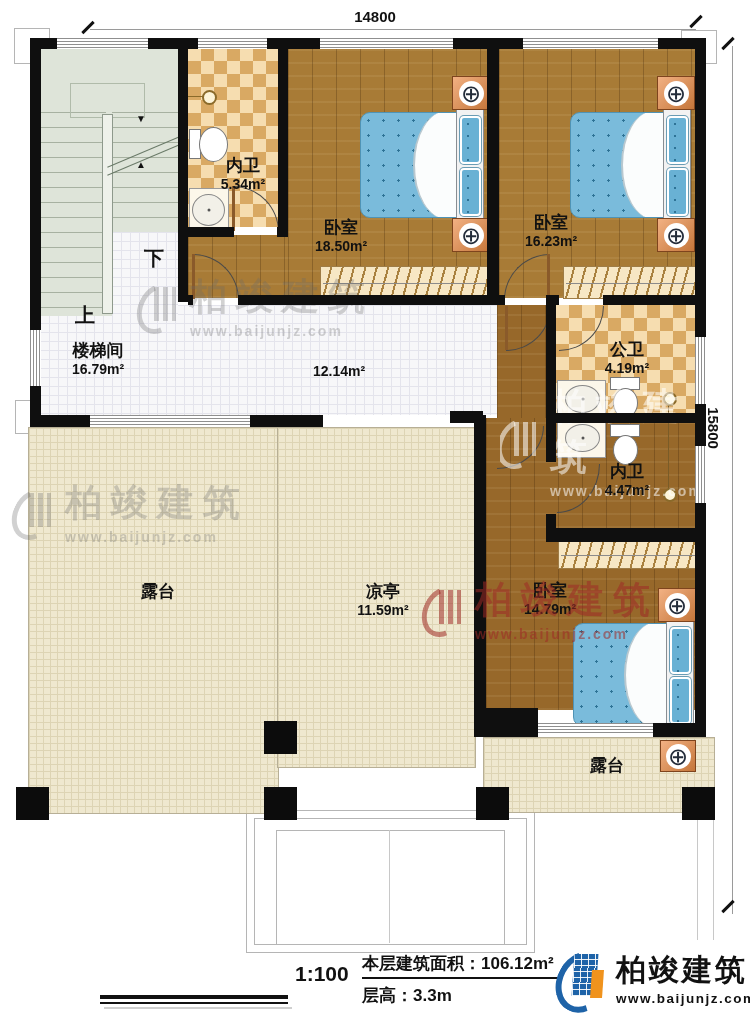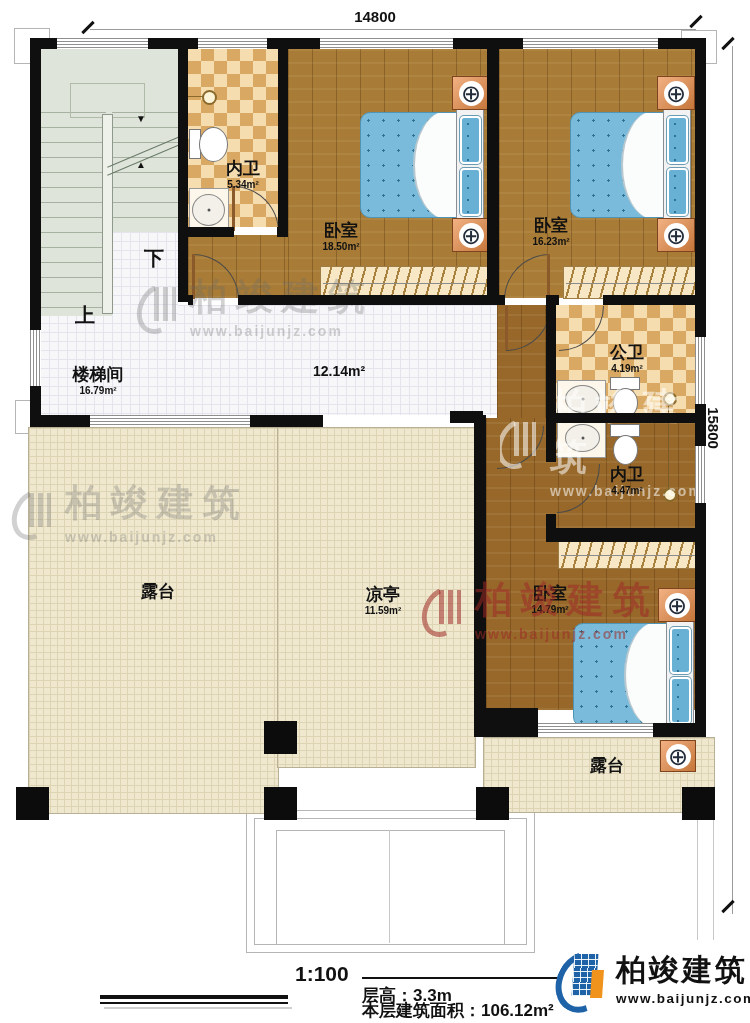--- a/index.html
+++ b/index.html
@@ -62,21 +62,21 @@
   .leaf{background:#8a5a2a;z-index:31;}
   
   .rail{background:#eef1ea;border:1px solid #8e998c;z-index:8;}
   .sline{background:#6a7a68;z-index:8;}
   .sarrow{font-size:10px;color:#111;z-index:9;line-height:1;}
   .landing{border:1px solid #b0bbaa;z-index:7;}
   
   .rlabel{position:absolute;transform:translate(-50%,-50%);text-align:center;color:#111;font-weight:bold;
     white-space:nowrap;line-height:1.2;z-index:50;}
   .rname{font-size:17px;}
-  .rarea{font-size:10px;}
+  .rarea{font-size:14px;}
   .stairdir{position:absolute;transform:translate(-50%,-50%);font-size:20px;font-weight:bold;z-index:50;}
   
   .dimline{background:#9a9a9a;z-index:2;}
   .tick{width:16px;height:3px;background:#111;transform:rotate(-45deg);z-index:3;}
   .dimtext{position:absolute;font-size:15px;font-weight:bold;color:#111;z-index:3;white-space:nowrap;}
   
   .wm{position:absolute;display:flex;align-items:center;gap:10px;font-weight:bold;z-index:35;pointer-events:none;}
   .wm .t1{font-size:37px;letter-spacing:9px;}
   .wm .t2{font-size:14px;letter-spacing:2px;}
   .wm-gray{color:rgba(105,105,105,0.30);}
@@ -295,21 +295,21 @@
     <span class="wm-logo"></span>
     <span>
       <span class="t1">柏竣建筑</span><br>
       <span class="t2">www.baijunjz.com</span>
     </span>
   </div>
 
   <div class="stairdir" style="left:154px;top:258px">下</div>
   <div class="stairdir" style="left:85px;top:315px">上</div>
 
-  <div class="rlabel" style="left:98px;top:381px">
+  <div class="rlabel" style="left:98px;top:360px">
     <div class="rname">楼梯间</div>
     <div class="rarea">16.79m²</div>
   </div>
   <div class="rlabel" style="left:243px;top:175px">
     <div class="rname">内卫</div>
     <div class="rarea">5.34m²</div>
   </div>
   <div class="rlabel" style="left:341px;top:237px">
     <div class="rname">卧室</div>
     <div class="rarea">18.50m²</div>
@@ -341,21 +341,21 @@
     <div class="rarea">11.59m²</div>
   </div>
   <div class="rlabel" style="left:607px;top:766px">
     <div class="rname">露台</div>
   </div>
 
   <div class="f-line" style="left:100px;top:995px;width:188px;height:4px"></div>
   <div class="f-line" style="left:100px;top:1002px;width:188px;height:2px"></div>
   <div class="f-line-gray" style="left:104px;top:1007px;width:188px;height:2px"></div>
   <div class="ft" style="left:295px;top:962px;font-size:21px">1:100</div>
-  <div class="ft" style="left:362px;top:999px;font-size:17px">
+  <div class="ft" style="left:362px;top:952px;font-size:17px">
     <span>本层建筑面积：</span><span>106.12m²</span>
   </div>
   <div class="f-line" style="left:362px;top:977px;width:200px;height:2px"></div>
   <div class="ft" style="left:362px;top:984px;font-size:17px">
     <span>层高：</span><span>3.3m</span>
   </div>
   <div class="flogo" style="left:561px;top:950px">
     <i class="f-sw"></i>
       <i class="f-b1"></i>
       <i class="f-b2"></i>

